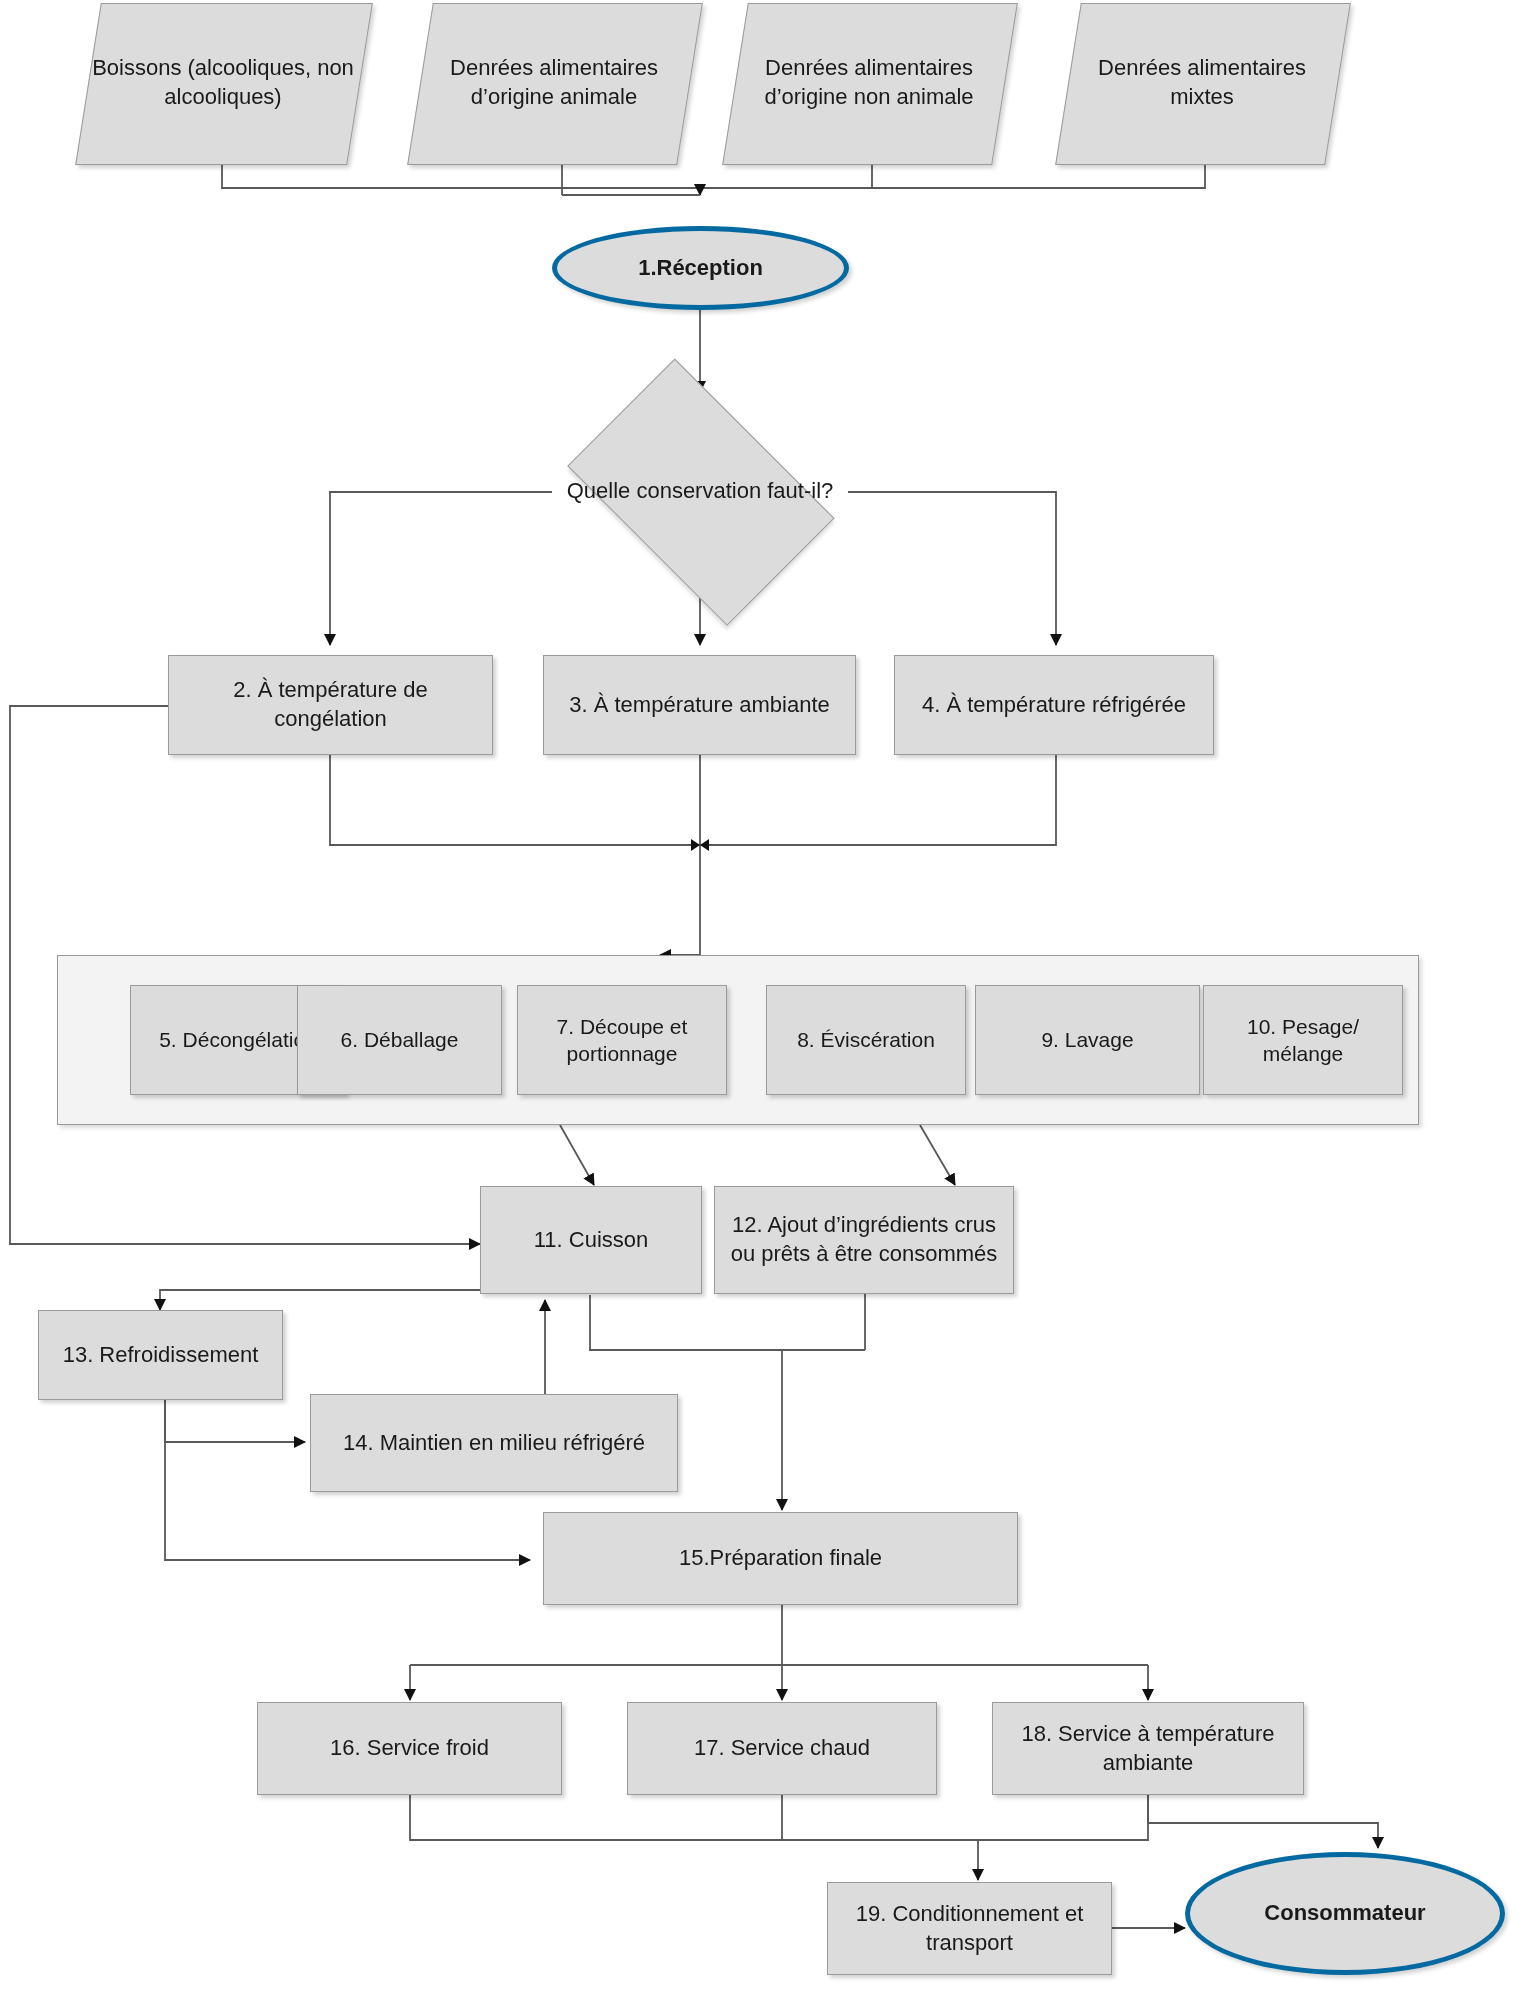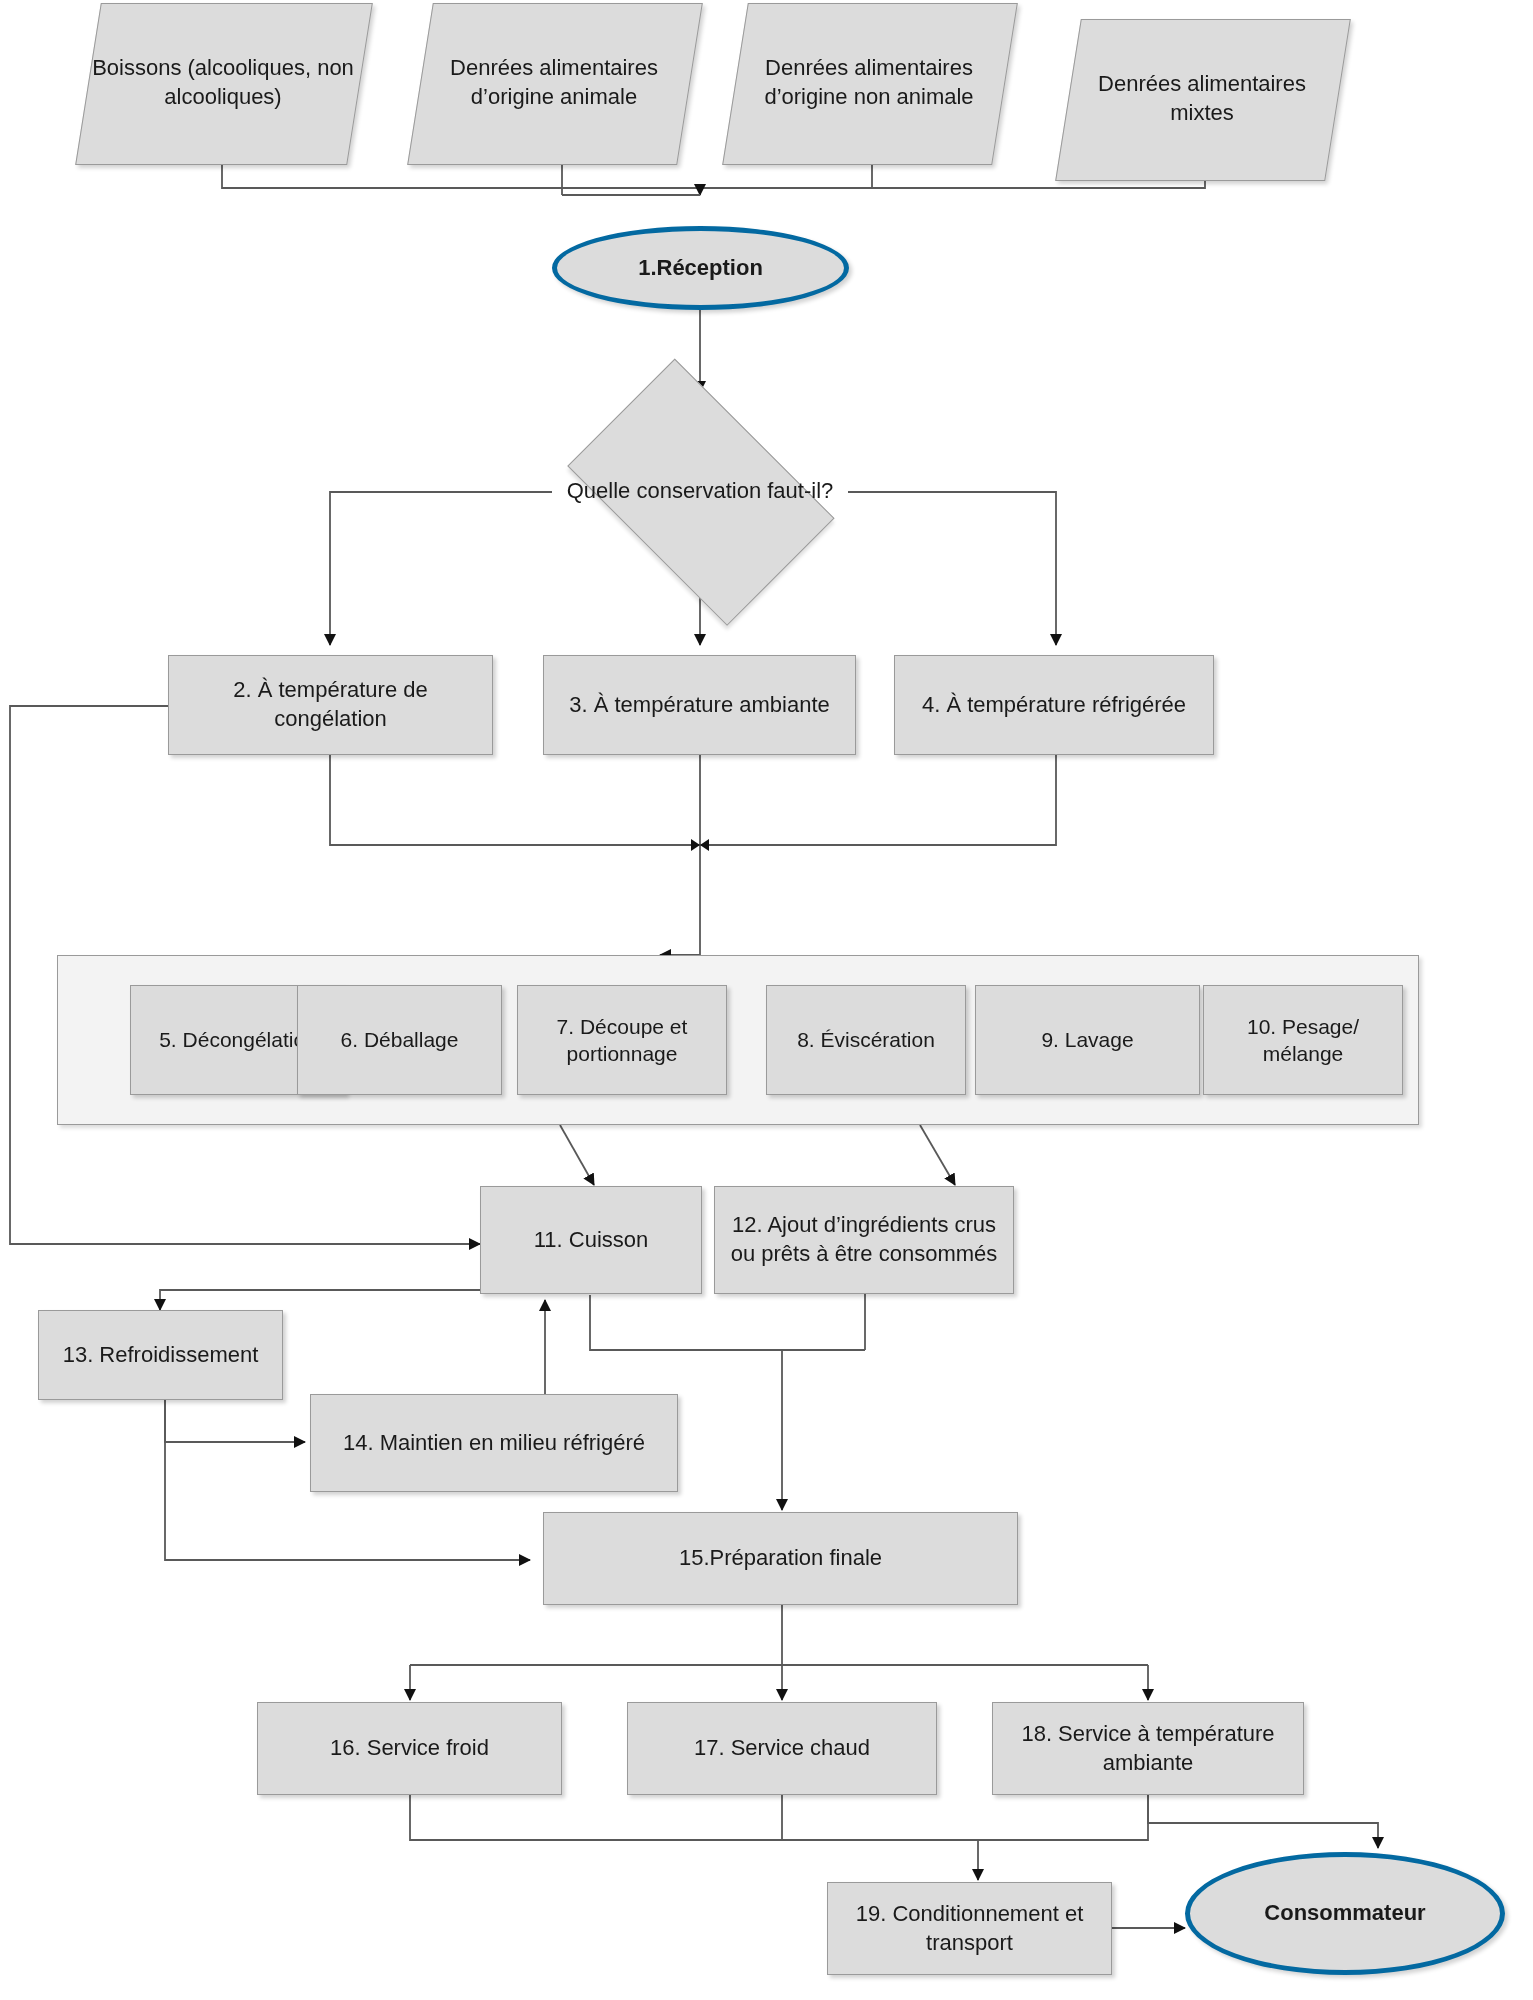--- a/index.html
+++ b/index.html
@@ -183,21 +183,21 @@
   <div class="node para fs-22" style="left:735px; top:3px; width:268px; height:160px;">
     <span class="skew"></span>
     <span class="lbl">Denrées alimentaires d’origine non animale</span>
   </div>
 
   <div class="node para fs-22" style="left:420px; top:3px; width:268px; height:160px;">
     <span class="skew"></span>
     <span class="lbl">Denrées alimentaires d’origine animale</span>
   </div>
 
-  <div class="node para fs-22" style="left:1068px; top:3px; width:268px; height:160px;margin-top:16px;">
+  <div class="node para fs-22" style="left:1068px; top:3px; width:268px; height:160px;">
     <span class="skew"></span>
     <span class="lbl">Denrées alimentaires mixtes</span>
   </div>
 
   <div class="node ellipse fs-22" style="left:552px; top:226px; width:297px; height:84px;">
     <span class="lbl">1.Réception</span>
   </div>
 
   <div class="node diamond fs-22" style="left:551px; top:391px; width:298px; height:200px;">
     <span class="dshape"></span>

